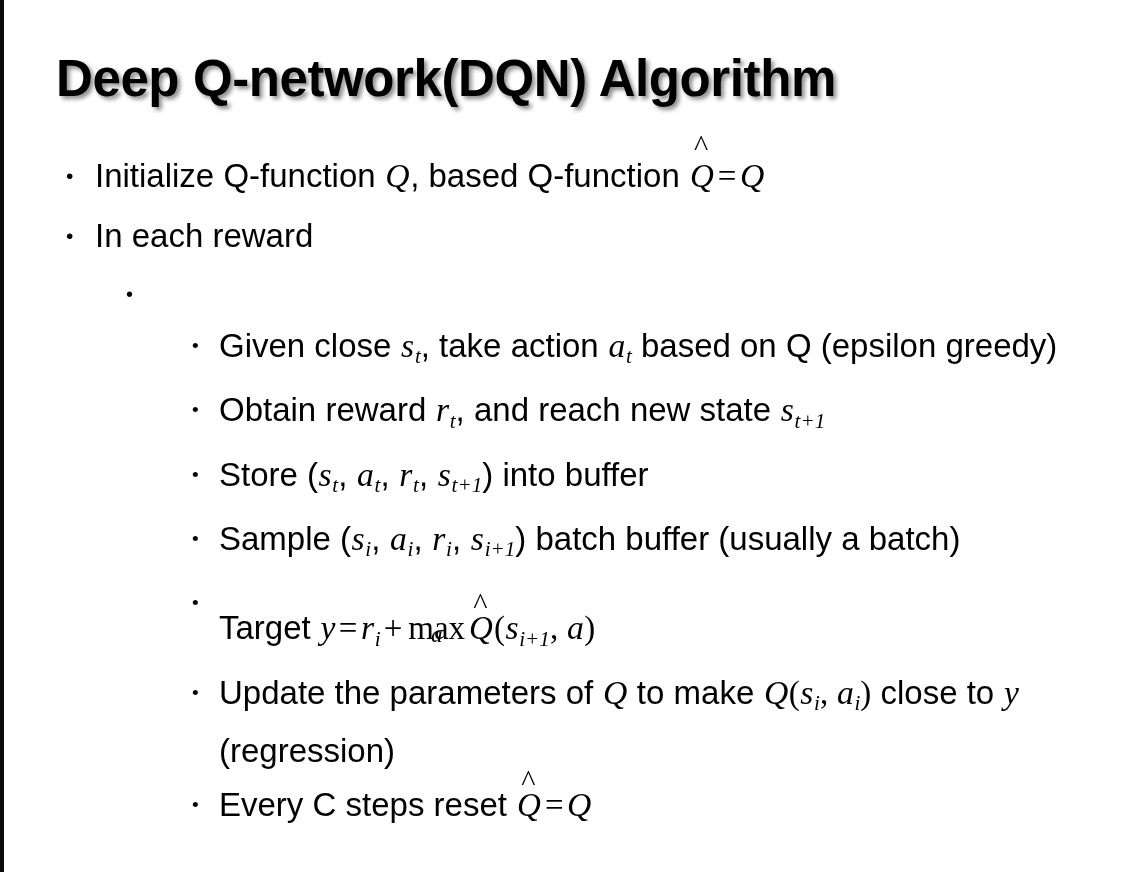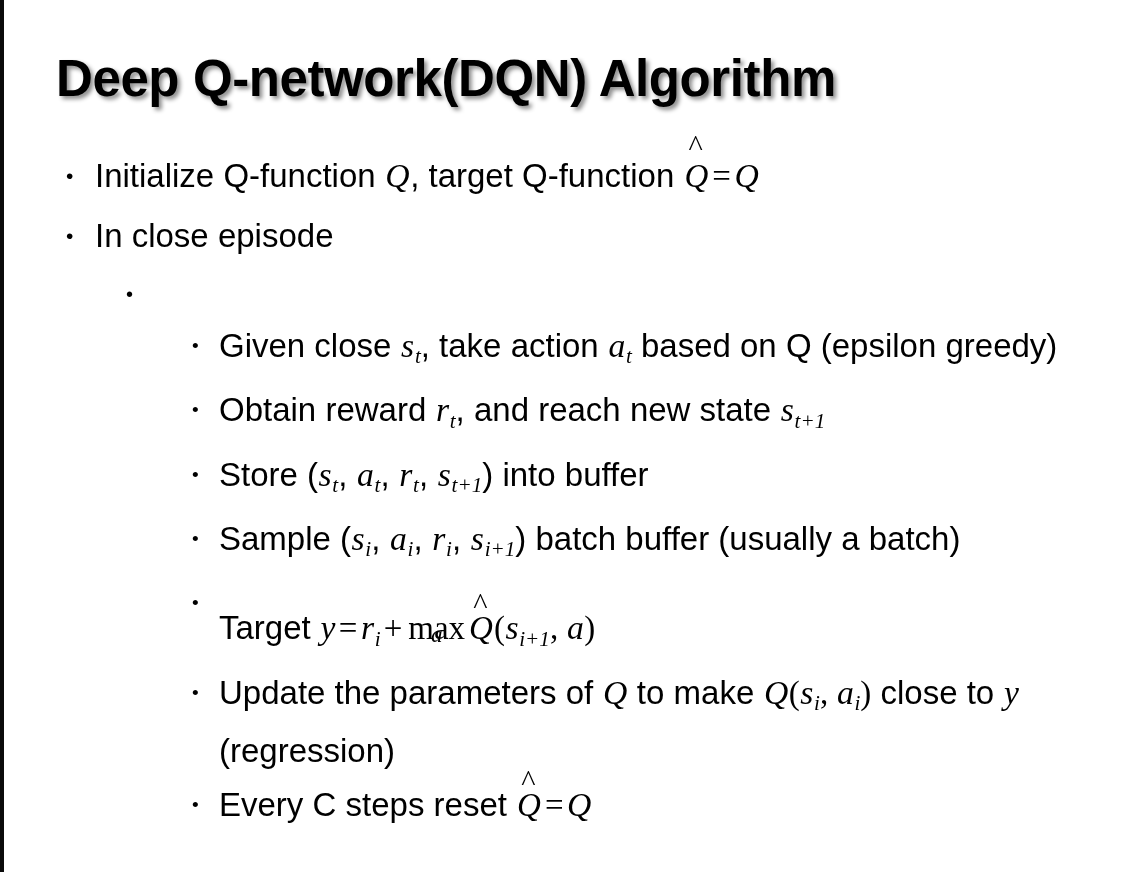--- a/index.html
+++ b/index.html
@@ -176,26 +176,26 @@
 <div class="slide">
 
   <div class="edge-strip"></div>
 
   <div class="slide-title">Deep Q-network(DQN) Algorithm</div>
 
   <div class="body-list">
 
     <div class="bullet-row lvl1">
       <span class="bullet-glyph">•</span>
-      <span class="bullet-text"><span>Initialize Q-function </span><span class="mi">Q</span><span>, target Q-function </span><span class="qhat"><span class="hat">^</span><span>Q</span></span><span class="mn eq-sp">=</span><span class="mi">Q</span></span>
+      <span class="bullet-text"><span>Initialize Q-function </span><span class="mi">Q</span><span>, based Q-function </span><span class="qhat"><span class="hat">^</span><span>Q</span></span><span class="mn eq-sp">=</span><span class="mi">Q</span></span>
     </div>
 
     <div class="bullet-row lvl1">
       <span class="bullet-glyph">•</span>
-      <span class="bullet-text">In close episode</span>
+      <span class="bullet-text">In each reward</span>
     </div>
 
     <div class="bullet-row lvl2 row-gap-sm">
       <span class="bullet-glyph">•</span>
     </div>
 
     <div class="bullet-row lvl3 row-gap-sm">
       <span class="bullet-glyph">•</span>
       <span class="bullet-text"><span>Given close </span><span class="mi">s</span><span class="msub">t</span><span>, take action </span><span class="mi">a</span><span class="msub">t</span><span> based on Q (epsilon greedy)</span></span>
     </div>

